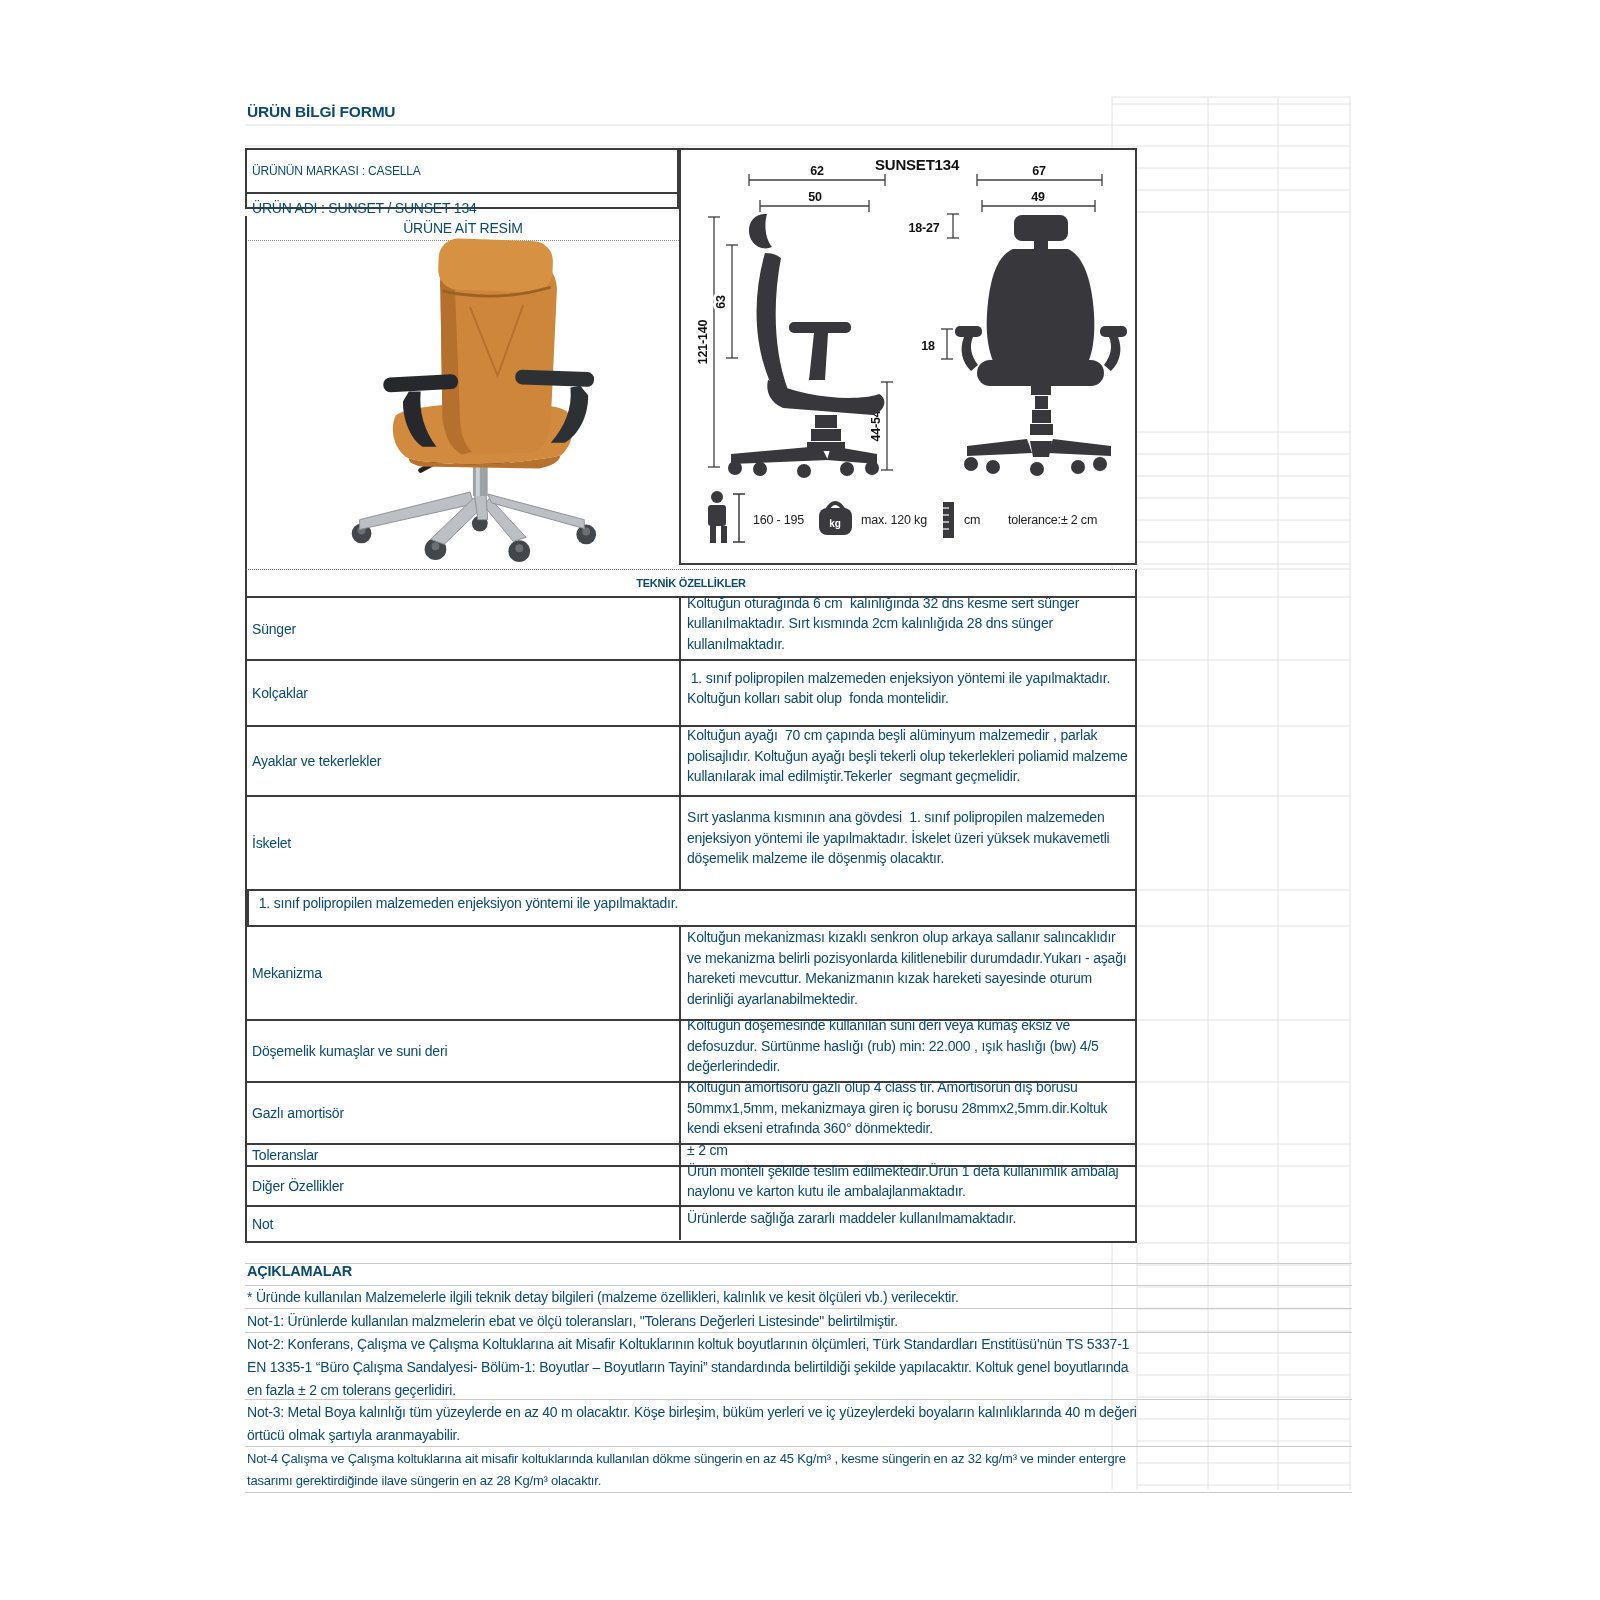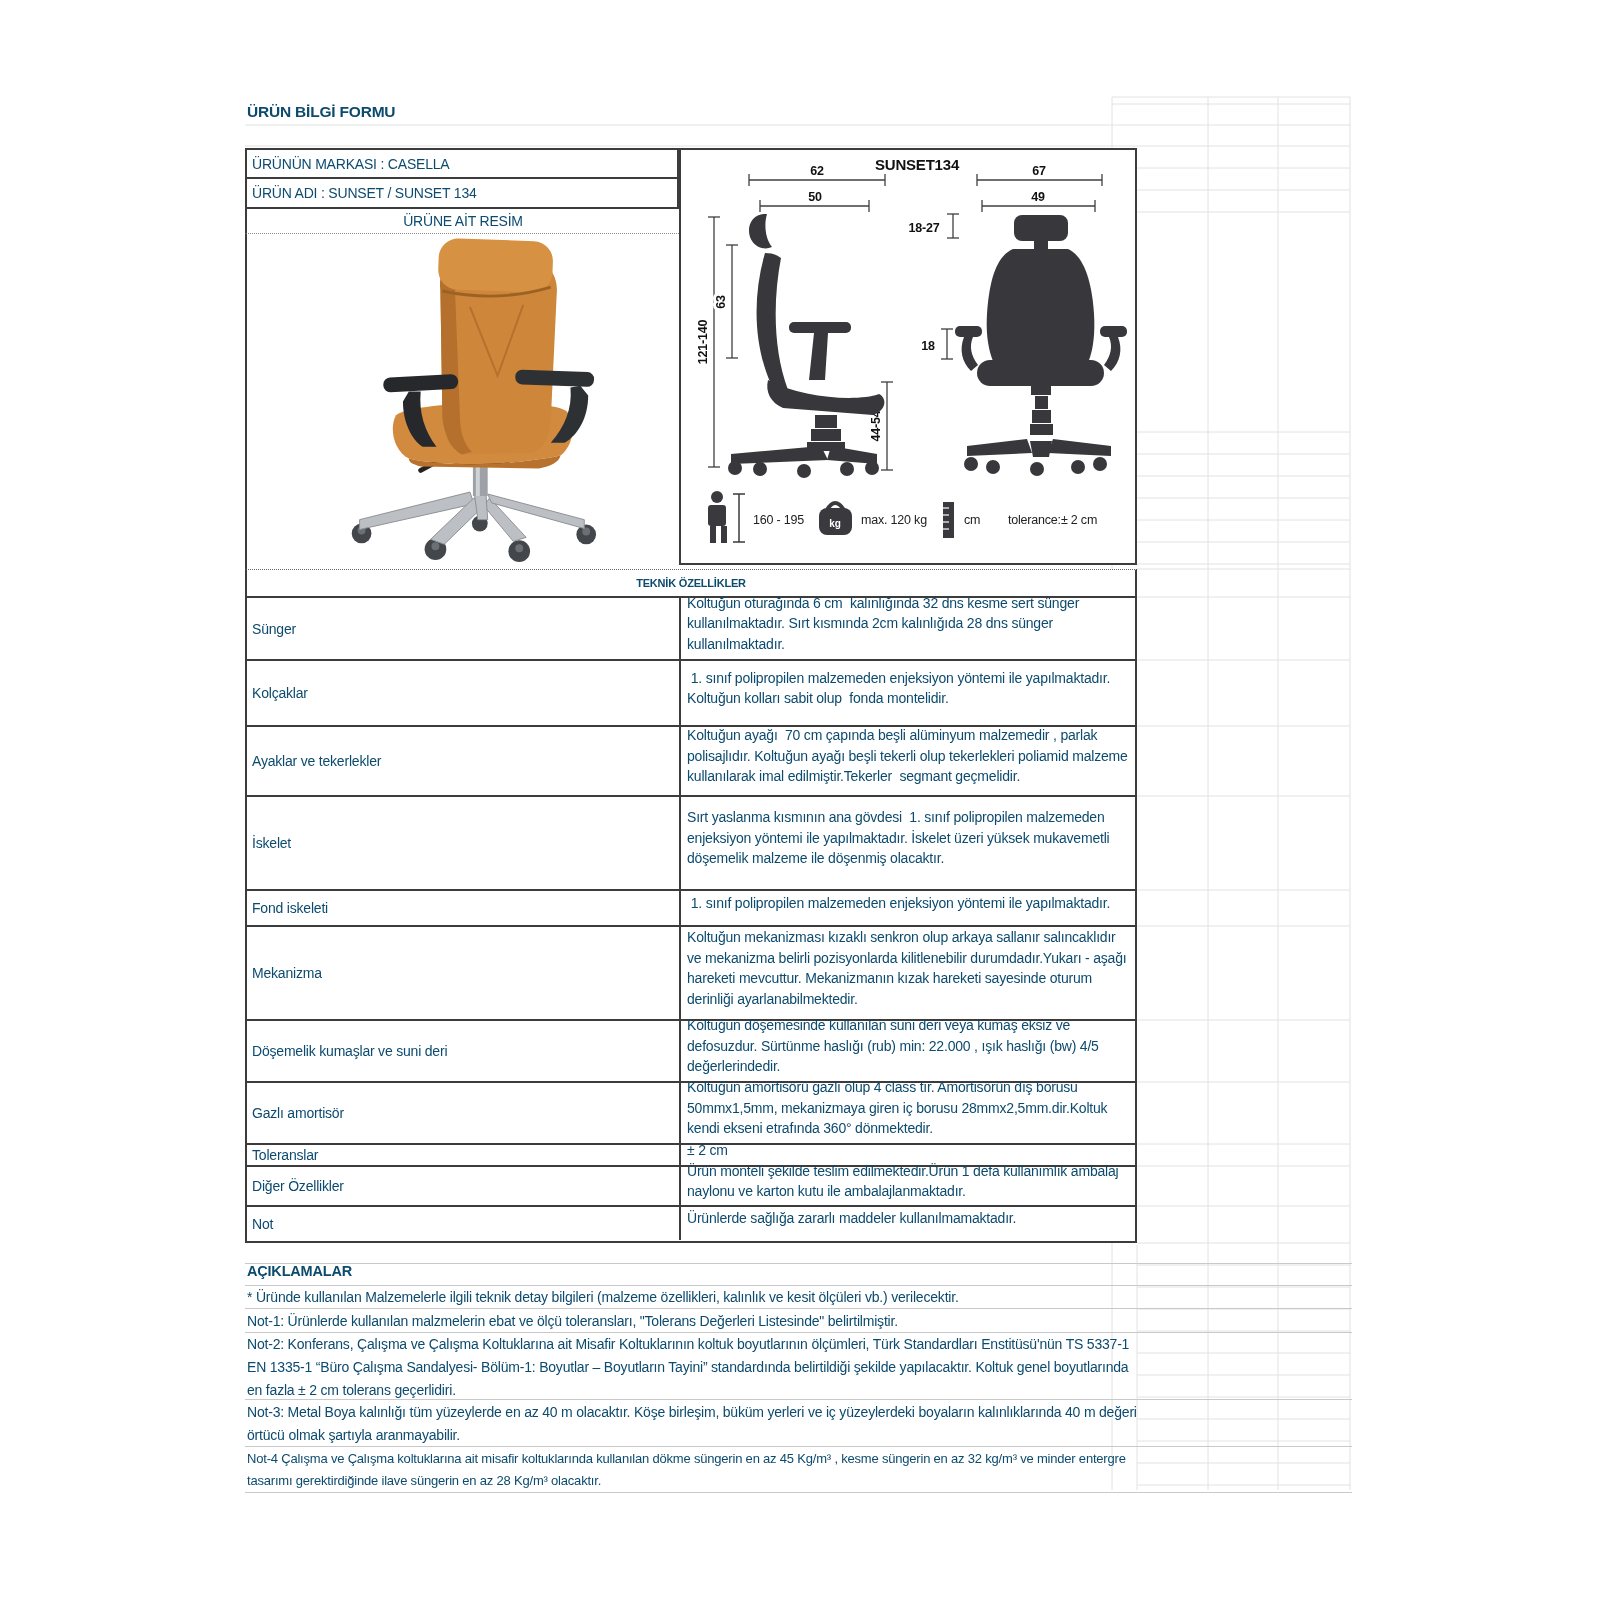--- a/index.html
+++ b/index.html
@@ -2,23 +2,23 @@
 <html><head>
 <meta charset="utf-8">
 <style>
   html,body{margin:0;padding:0;background:#ffffff;}
   .page{position:relative;width:1600px;height:1600px;background:#fff;overflow:hidden;
         font-family:"Liberation Sans","DejaVu Sans",sans-serif;color:#0c4a6e;letter-spacing:-0.2px;}
   .abs{position:absolute;}
   .grid-layer{position:absolute;left:0;top:0;width:1600px;height:1600px;pointer-events:none;}
   .form-title{left:247px;top:103px;width:420px;height:22px;font-size:15.5px;font-weight:bold;}
   .topbox{left:245px;top:148px;width:434px;height:61px;border:2px solid #3c3c3c;box-sizing:border-box;background:#fff;}
-  .topbox .row1{height:29px;border-bottom:2px solid #3c3c3c;box-sizing:border-box;display:flex;align-items:center;padding-left:5px;font-size:14px;}
+  .topbox .row1{height:44px;border-bottom:2px solid #3c3c3c;box-sizing:border-box;display:flex;align-items:center;padding-left:5px;font-size:12px;}
   .topbox .row2{height:28px;display:flex;align-items:center;padding-left:5px;font-size:14px;}
-  .caption-row{left:245px;top:209px;width:434px;height:25px;border-left:2px solid #3c3c3c;border-bottom:1px dotted #8a8a8a;box-sizing:border-box;
+  .caption-row{left:245px;top:216px;width:434px;height:25px;border-left:2px solid #3c3c3c;border-bottom:1px dotted #8a8a8a;box-sizing:border-box;
                display:flex;align-items:center;justify-content:center;font-size:14px;}
   .photo-cell{left:245px;top:234px;width:434px;height:335px;border-left:2px solid #3c3c3c;box-sizing:border-box;}
   .draw-box{left:679px;top:148px;width:458px;height:417px;border:2px solid #3c3c3c;box-sizing:border-box;background:#fff;}
   .spec-table{left:245px;top:569px;width:892px;height:674px;border:2px solid #3c3c3c;border-top:1px dotted #666;box-sizing:border-box;background:#fff;}
   .spec-head{height:28px;border-bottom:2px solid #3c3c3c;box-sizing:border-box;display:flex;align-items:center;justify-content:center;
              font-weight:bold;font-size:11px;}
   .srow{display:flex;border-bottom:2px solid #3c3c3c;box-sizing:border-box;}
   .srow:last-child{border-bottom:none;}
   .slabel{width:432px;flex:0 0 432px;display:flex;align-items:center;padding-left:5px;box-sizing:border-box;font-size:14px;}
   .sval{flex:1;border-left:2px solid #3c3c3c;box-sizing:border-box;display:flex;align-items:center;padding:2px 4px 12px 6px;
@@ -280,21 +280,20 @@
     </div>
     <div class="srow" style="height:70px">
       <div class="slabel">Ayaklar ve tekerlekler</div>
       <div class="sval">Koltuğun ayağı  70 cm çapında beşli alüminyum malzemedir , parlak polisajlıdır. Koltuğun ayağı beşli tekerli olup tekerlekleri poliamid malzeme kullanılarak imal edilmiştir.Tekerler  segmant geçmelidir.</div>
     </div>
     <div class="srow" style="height:94px">
       <div class="slabel">İskelet</div>
       <div class="sval">Sırt yaslanma kısmının ana gövdesi  1. sınıf polipropilen malzemeden enjeksiyon yöntemi ile yapılmaktadır. İskelet üzeri yüksek mukavemetli döşemelik malzeme ile döşenmiş olacaktır.</div>
     </div>
     <div class="srow" style="height:36px">
-      <div class="slabel">Fond iskeleti</div>
       <div class="sval"> 1. sınıf polipropilen malzemeden enjeksiyon yöntemi ile yapılmaktadır.</div>
     </div>
     <div class="srow" style="height:94px">
       <div class="slabel">Mekanizma</div>
       <div class="sval">Koltuğun mekanizması kızaklı senkron olup arkaya sallanır salıncaklıdır ve mekanizma belirli pozisyonlarda kilitlenebilir durumdadır.Yukarı - aşağı hareketi mevcuttur. Mekanizmanın kızak hareketi sayesinde oturum derinliği ayarlanabilmektedir.</div>
     </div>
     <div class="srow" style="height:62px">
       <div class="slabel">Döşemelik kumaşlar ve suni deri</div>
       <div class="sval">Koltuğun döşemesinde kullanılan suni deri veya kumaş eksiz ve defosuzdur. Sürtünme haslığı (rub) min: 22.000 , ışık haslığı (bw) 4/5 değerlerindedir.</div>
     </div>

